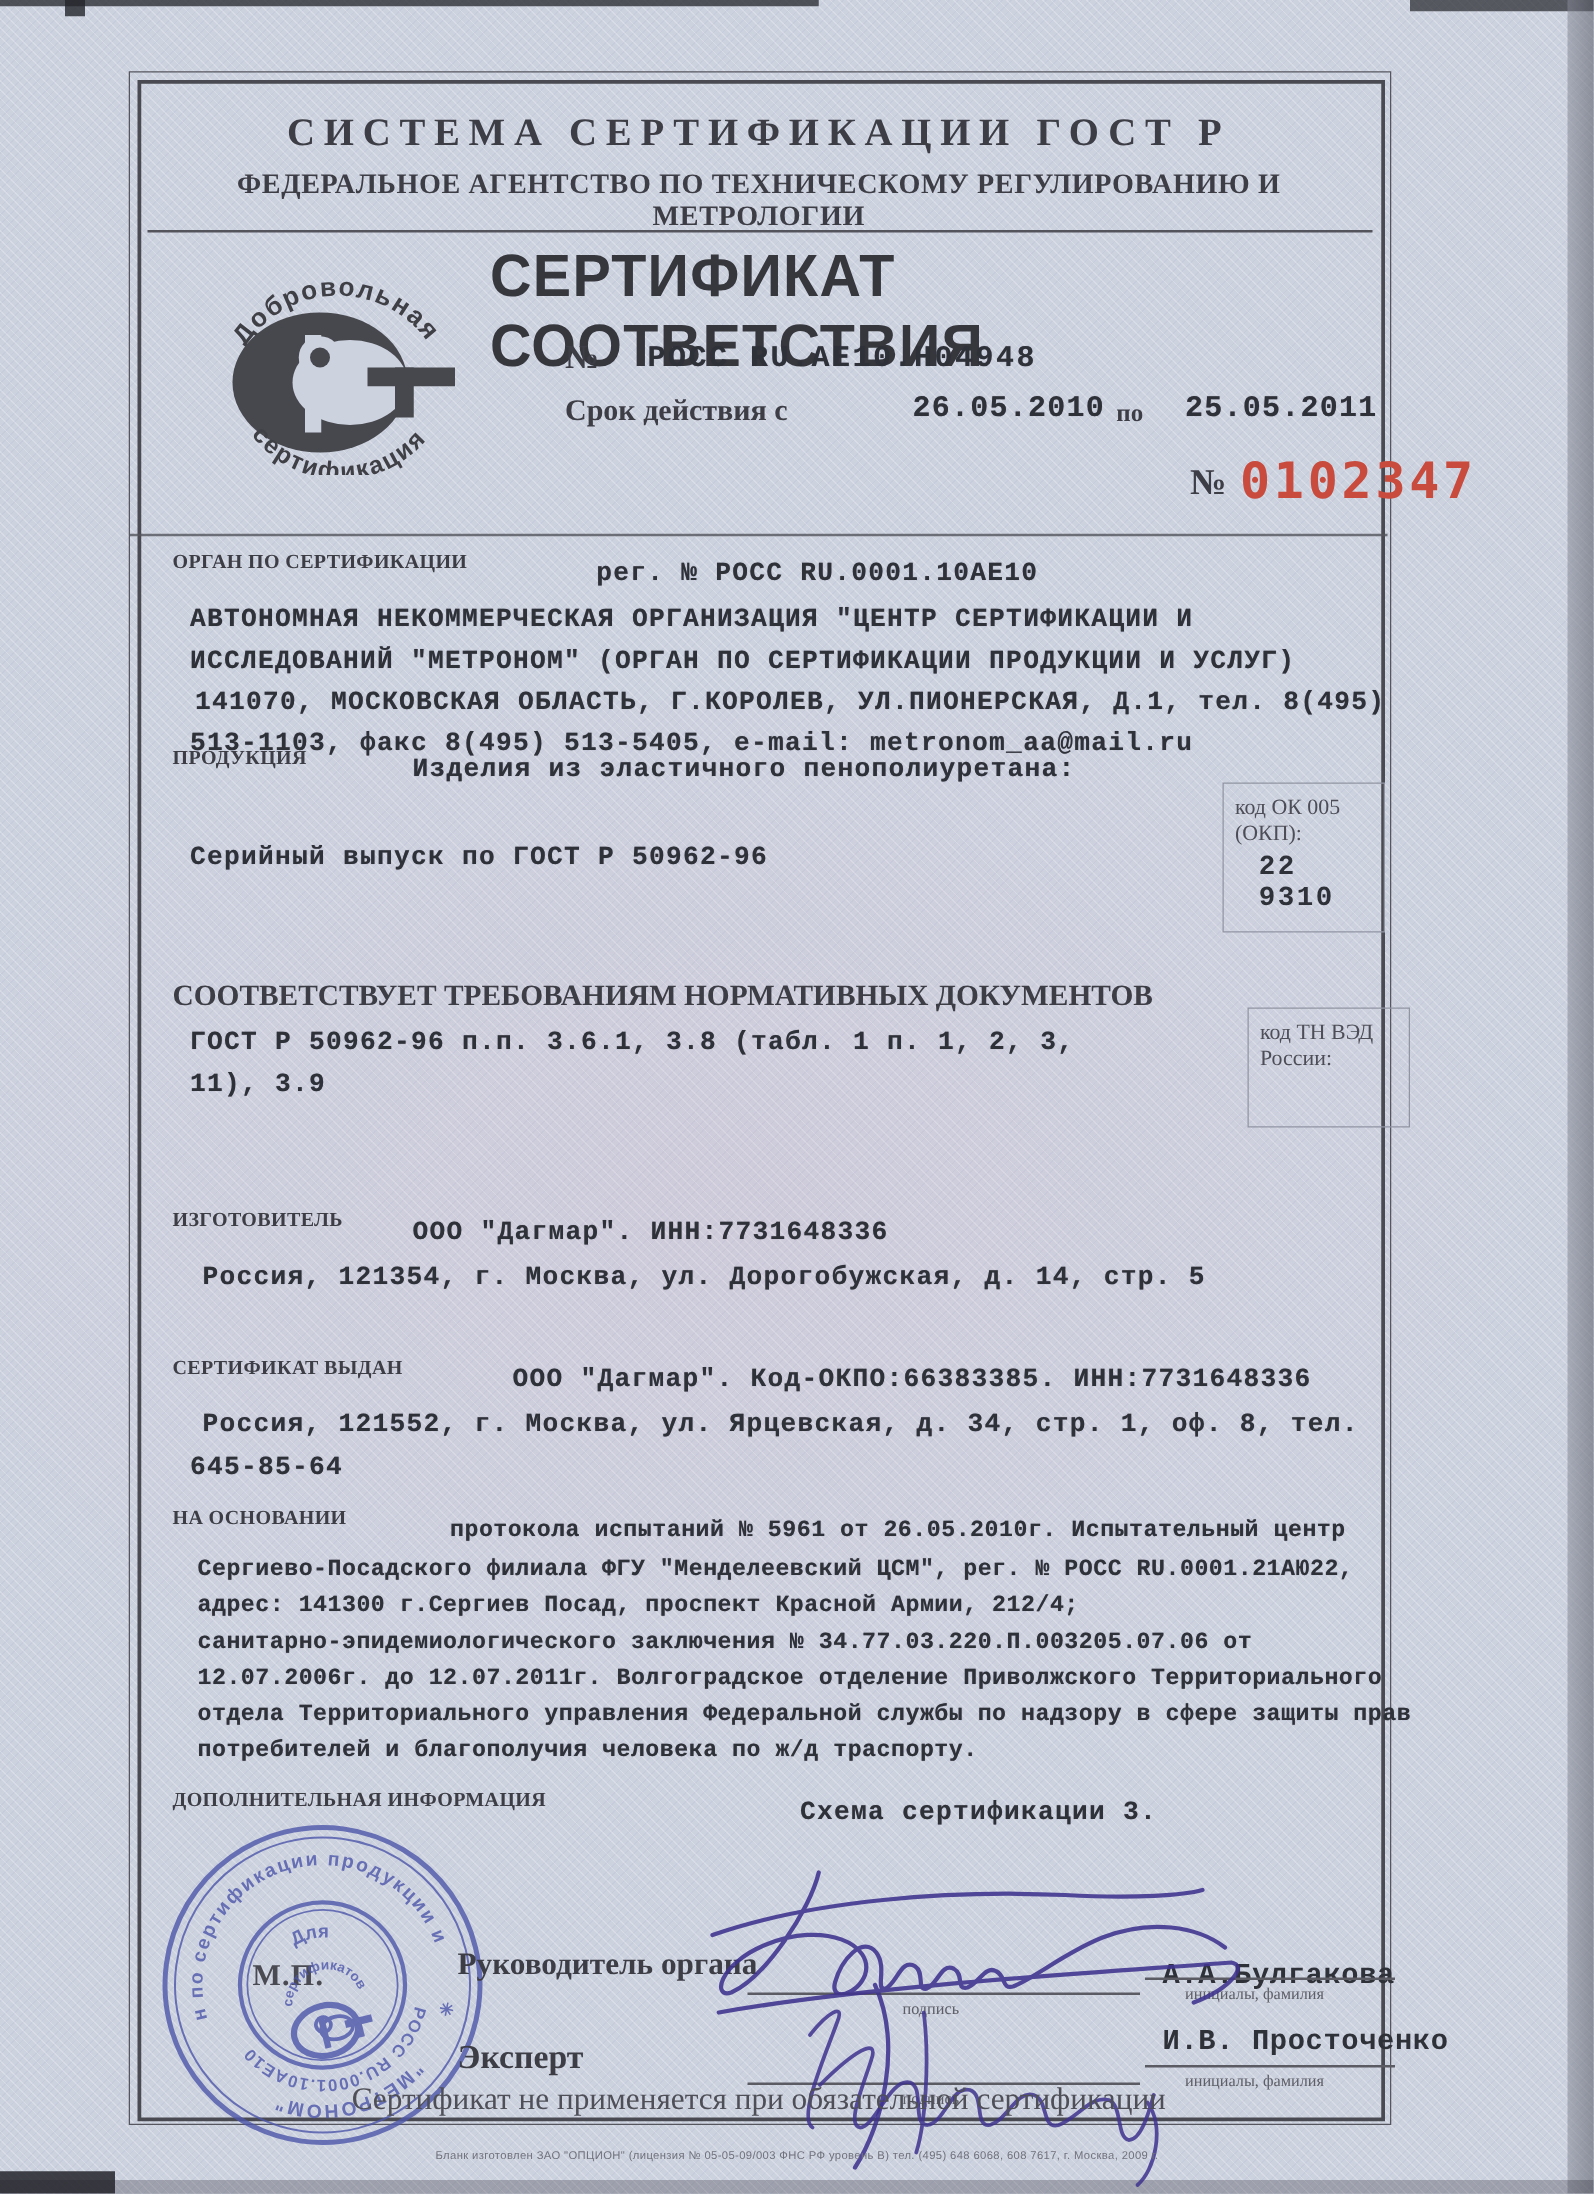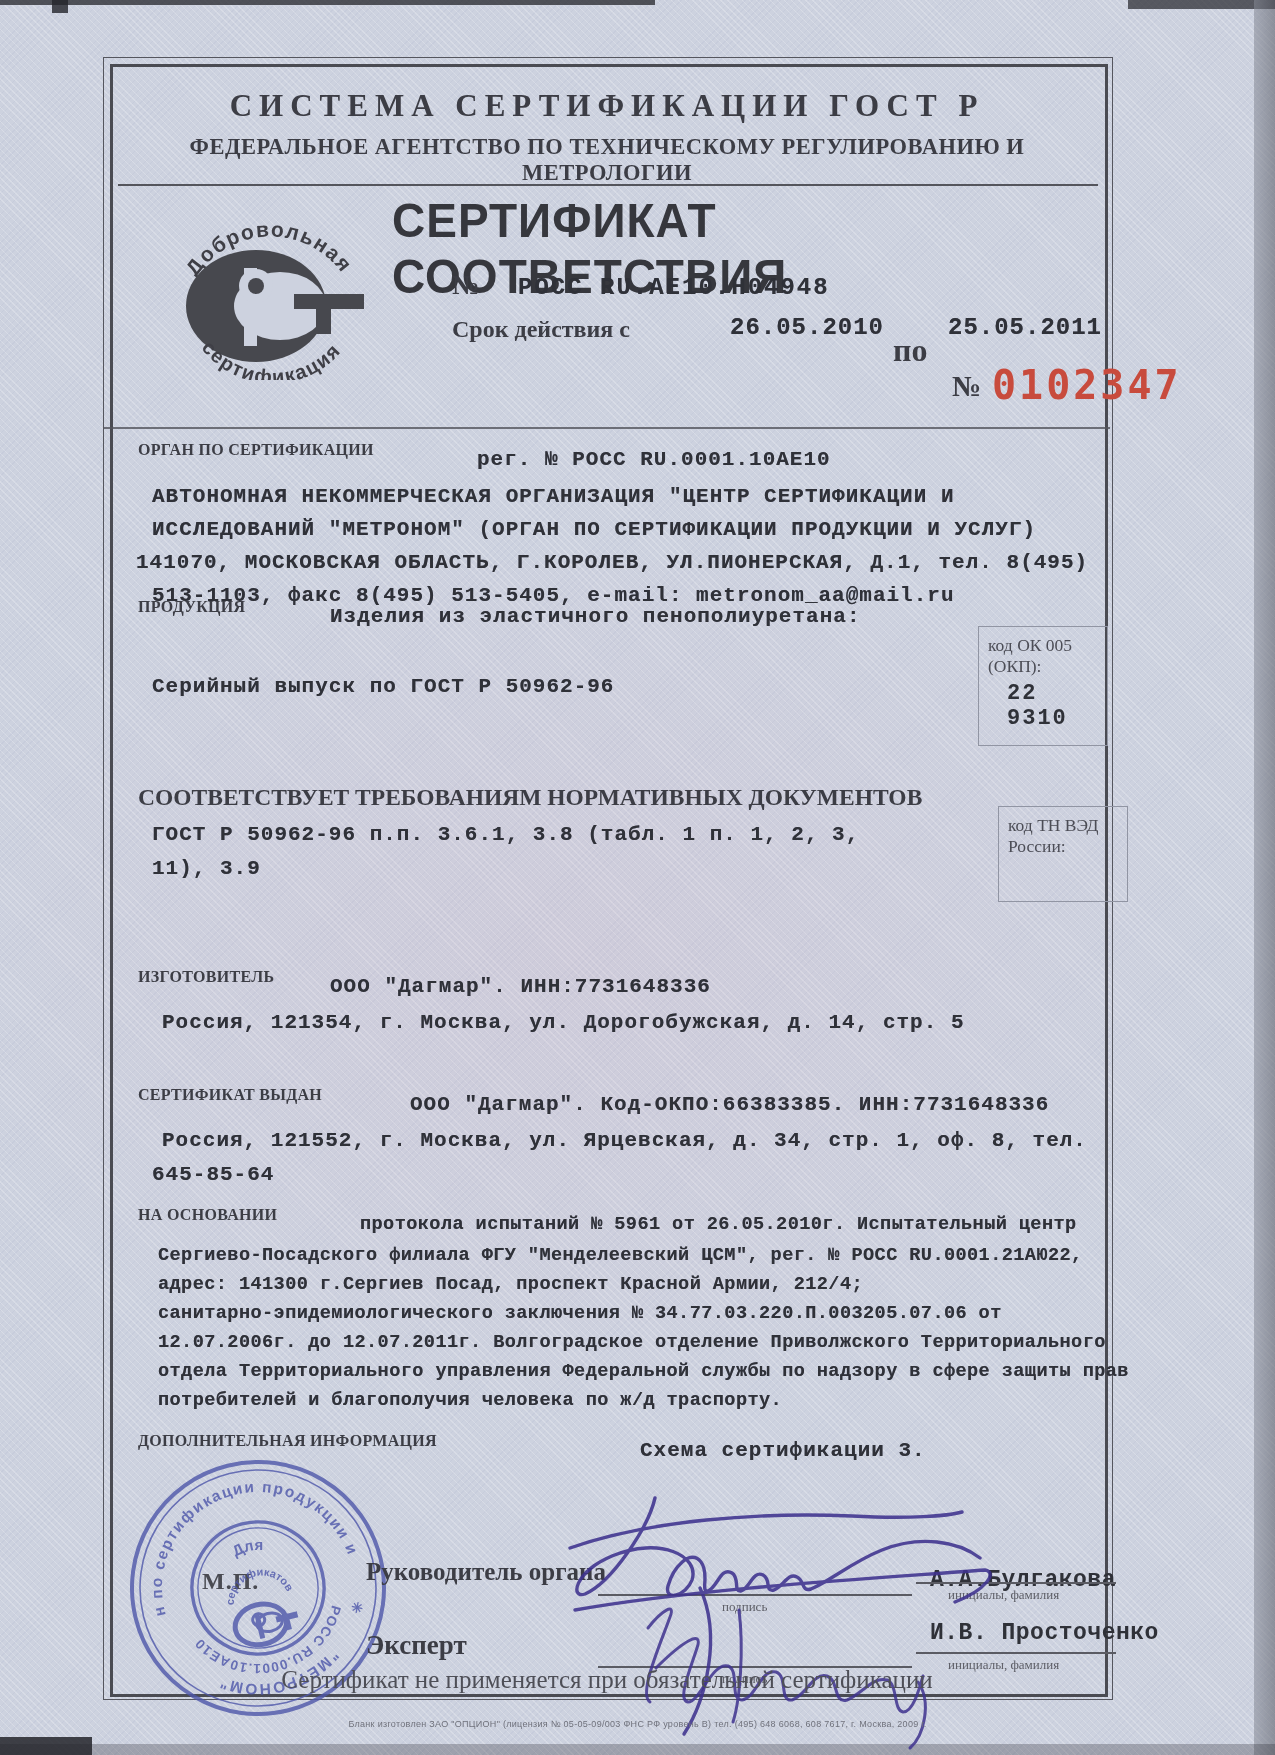--- a/index.html
+++ b/index.html
@@ -37,21 +37,21 @@
   .agency{left:103px;top:134px;width:1008px;text-align:center;font-size:22.5px;letter-spacing:.5px;}
   .rule.hdr{left:118px;top:184px;width:980px;height:2px;}
   .rule.sec{left:104px;top:427px;width:1006px;height:2px;opacity:.8;}
 
   .doc-title{left:392px;top:194px;width:690px;font-family:"Liberation Sans",sans-serif;
     font-weight:bold;font-size:46px;letter-spacing:1px;color:#36373d;transform:scaleY(1.04);}
   .cert-no-label{left:452px;top:270px;font-size:27px;}
   .cert-no{left:518px;top:274px;font-size:24px;letter-spacing:2px;}
   .validity-label{left:452px;top:316px;font-size:24px;}
   .valid-from{left:690px;top:314px;font-size:24px;letter-spacing:1px;margin-left:40px;}
-  .po-label{left:893px;top:332px;font-size:32px;}
+  .po-label{left:893px;top:320px;font-size:20px;}
   .valid-to{left:948px;top:314px;font-size:24px;letter-spacing:1px;}
   .blank-no-label{left:952px;top:370px;font-size:29px;}
   .blank-no{left:992px;top:362px;font-family:"DejaVu Sans Mono",monospace;font-weight:bold;
     font-size:40px;letter-spacing:3px;color:#c84b3d;}
 
   .sec-label{font-size:16px;letter-spacing:.3px;}
   .body-line{font-size:21px;letter-spacing:1px;line-height:33.5px;}
   .body-sm{font-size:18.6px;letter-spacing:.4px;line-height:29.5px;}
 
   .code-box{position:absolute;border:1.2px solid #9195a3;}
@@ -126,21 +126,21 @@
   <div class="abs mono valid-to">25.05.2011</div>
   <div class="abs serifb blank-no-label">№</div>
   <div class="abs blank-no">0102347</div>
 
   <div class="rule sec"></div>
 
   <div class="abs serifb sec-label" style="left:138px;top:441px;">ОРГАН ПО СЕРТИФИКАЦИИ</div>
   <div class="abs mono body-line" style="left:477px;top:443px;">рег. № РОСС RU.0001.10АЕ10</div>
   <div class="abs mono body-line" style="left:152px;top:480px;">АВТОНОМНАЯ НЕКОММЕРЧЕСКАЯ ОРГАНИЗАЦИЯ "ЦЕНТР СЕРТИФИКАЦИИ И</div>
   <div class="abs mono body-line" style="left:152px;top:513px;">ИССЛЕДОВАНИЙ "МЕТРОНОМ" (ОРГАН ПО СЕРТИФИКАЦИИ ПРОДУКЦИИ И УСЛУГ)</div>
-  <div class="abs mono body-line" style="left:136px;top:546px;">141070, МОСКОВСКАЯ ОБЛАСТЬ, Г.КОРОЛЕВ, УЛ.ПИОНЕРСКАЯ, Д.1, тел. 8(495)</div>
+  <div class="abs mono body-line" style="left:156px;top:546px;">141070, МОСКОВСКАЯ ОБЛАСТЬ, Г.КОРОЛЕВ, УЛ.ПИОНЕРСКАЯ, Д.1, тел. 8(495)</div>
   <div class="abs mono body-line" style="left:152px;top:579px;">513-1103, факс 8(495) 513-5405, e-mail: metronom_aa@mail.ru</div>
 
   <div class="abs serifb sec-label" style="left:138px;top:598px;">ПРОДУКЦИЯ</div>
   <div class="abs mono body-line" style="left:330px;top:600px;">Изделия из эластичного пенополиуретана:</div>
   <div class="abs mono body-line" style="left:152px;top:670px;">Серийный выпуск по ГОСТ Р 50962-96</div>
   <div class="code-box" style="left:978px;top:626px;width:128px;height:118px;">
     <div class="cap">код ОК 005 (ОКП):</div>
     <div class="val">22 9310</div>
   </div>
 

